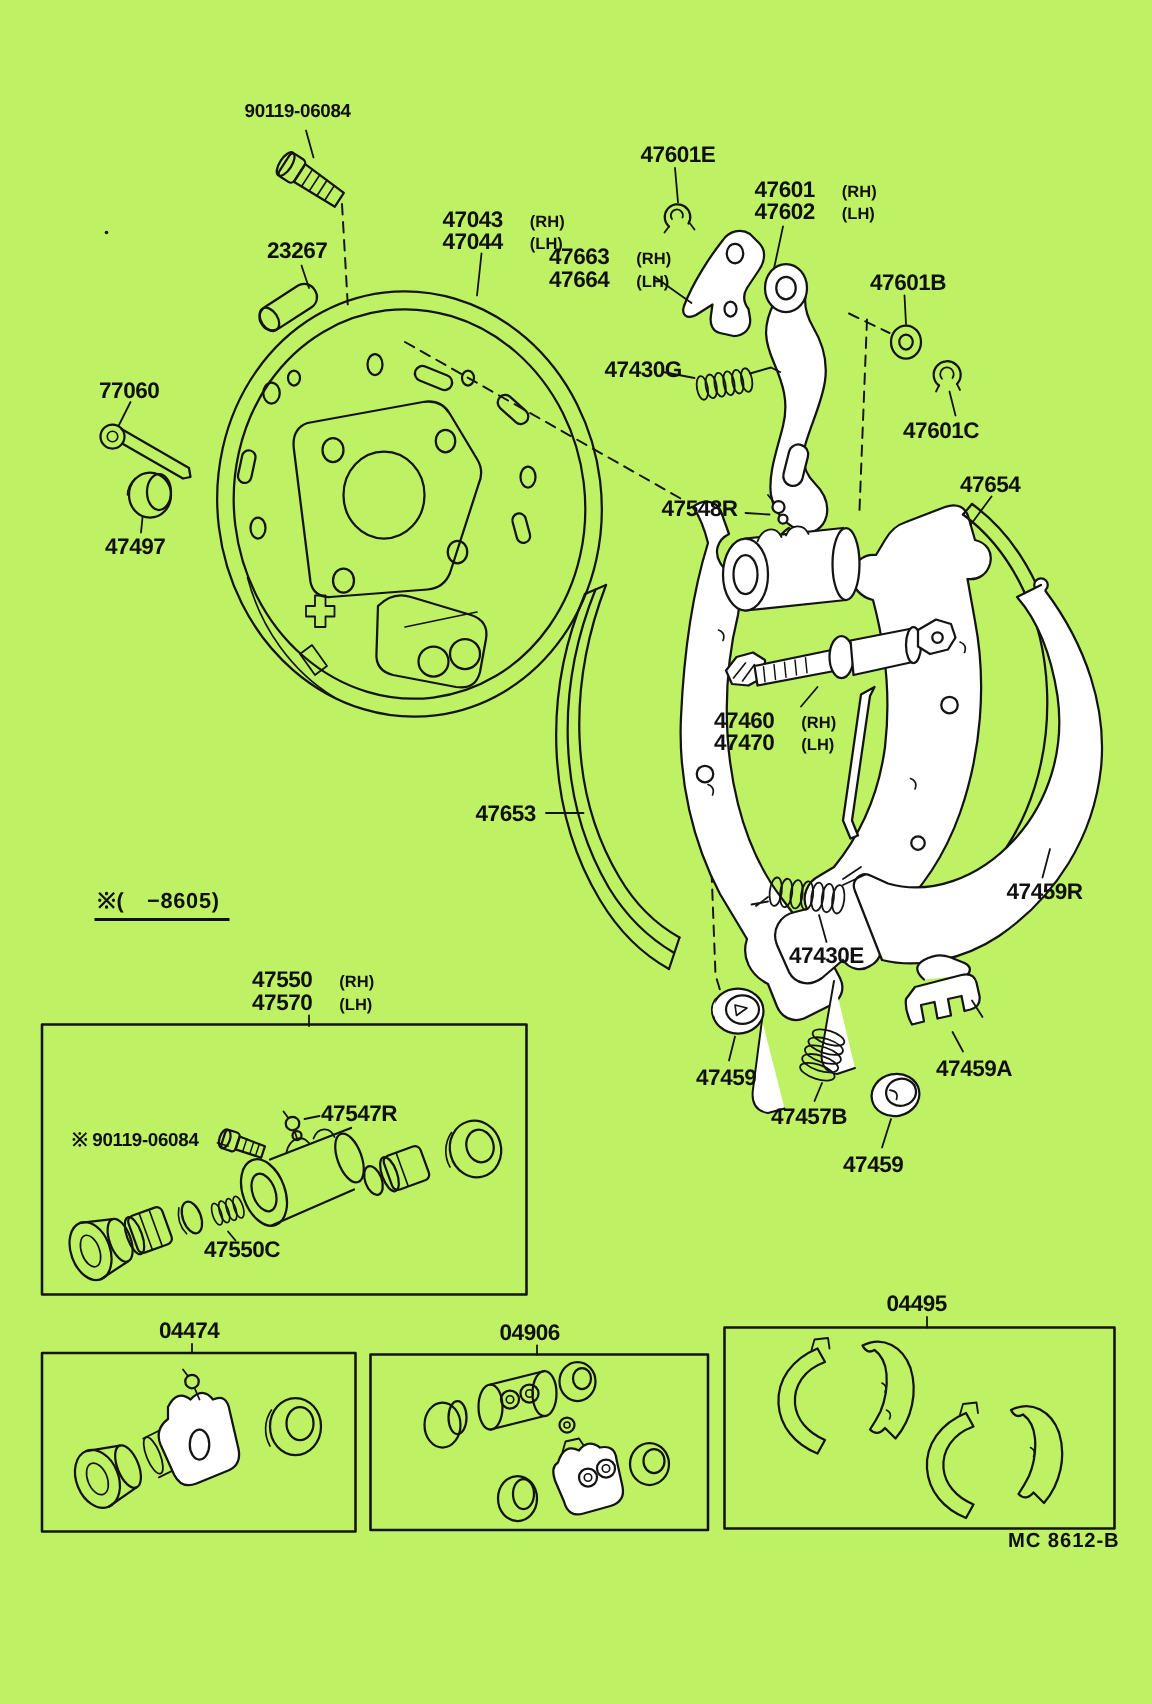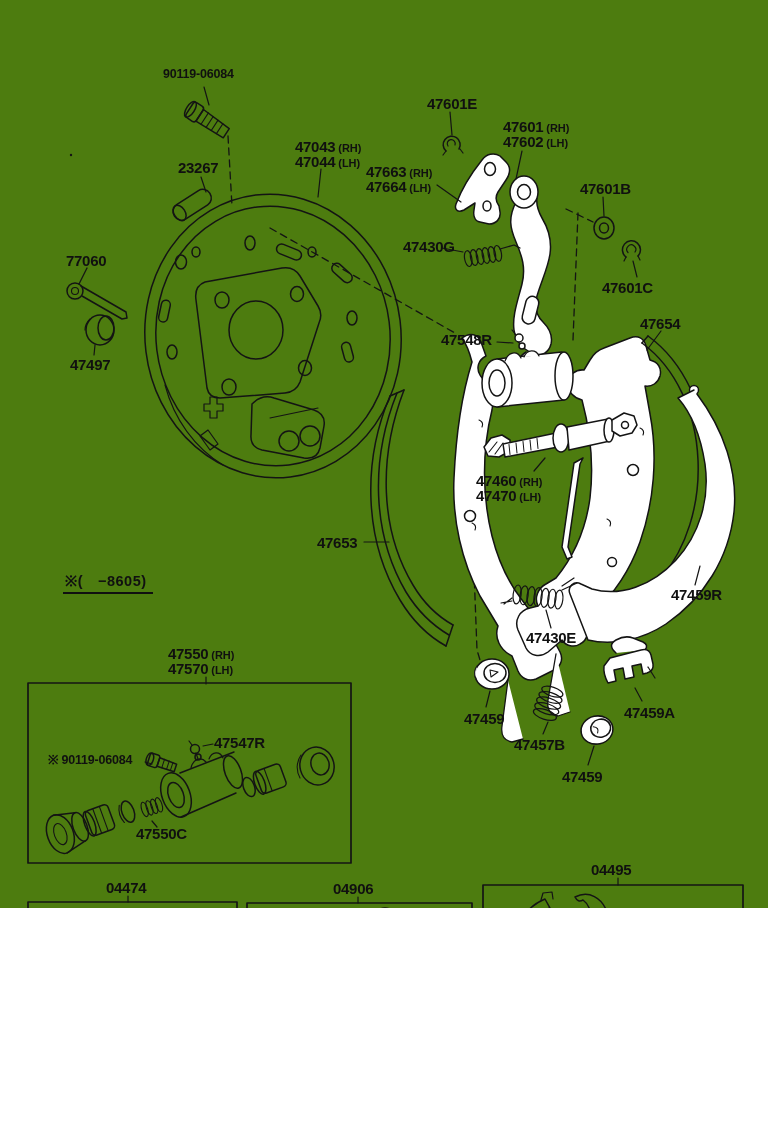--- a/index.html
+++ b/index.html
@@ -1,24 +1,24 @@
 <!DOCTYPE html>
 <html><head>
 <meta charset="utf-8">
 <style>
   html,body{margin:0;padding:0;background:#fff;}
-  .stage{position:relative;width:768px;height:908px;background:#4d7c0f;overflow:hidden;
+  .stage{position:relative;width:768px;height:1136px;background:#bef264;overflow:hidden;
          font-family:"Liberation Sans",sans-serif;}
   svg.art{position:absolute;left:0;top:0;}
   .lbl{position:absolute;color:#101010;font-weight:700;font-size:15px;line-height:1.02;
        letter-spacing:-0.3px;white-space:nowrap;font-family:"Liberation Sans",sans-serif;}
   .lbl.small{font-size:12.5px;letter-spacing:-0.2px;}
-  .lbl .row{display:flex;align-items:baseline;gap:3px;}
+  .lbl .row{display:flex;align-items:baseline;gap:18px;}
   .lbl .suf{font-size:11px;font-weight:700;letter-spacing:0;}
-  .lbl.note{font-size:14.5px;border-bottom:2px solid #101010;padding:0 6px 3px 2px;letter-spacing:0.5px;}
+  .lbl.note{font-size:14.5px;border-bottom:2px solid #101010;padding:0 6px 3px 2px;letter-spacing:0.5px;margin-top:20px;}
   .lbl.doc{font-size:13.5px;letter-spacing:0.6px;}
 </style>
 </head>
 <body>
 
 <div class="stage">
 
 <svg class="art" width="768" height="1136" viewBox="0 0 768 1136">
 <g stroke="#141414" fill="none" stroke-width="1.5" stroke-linecap="round" stroke-linejoin="round">
 

